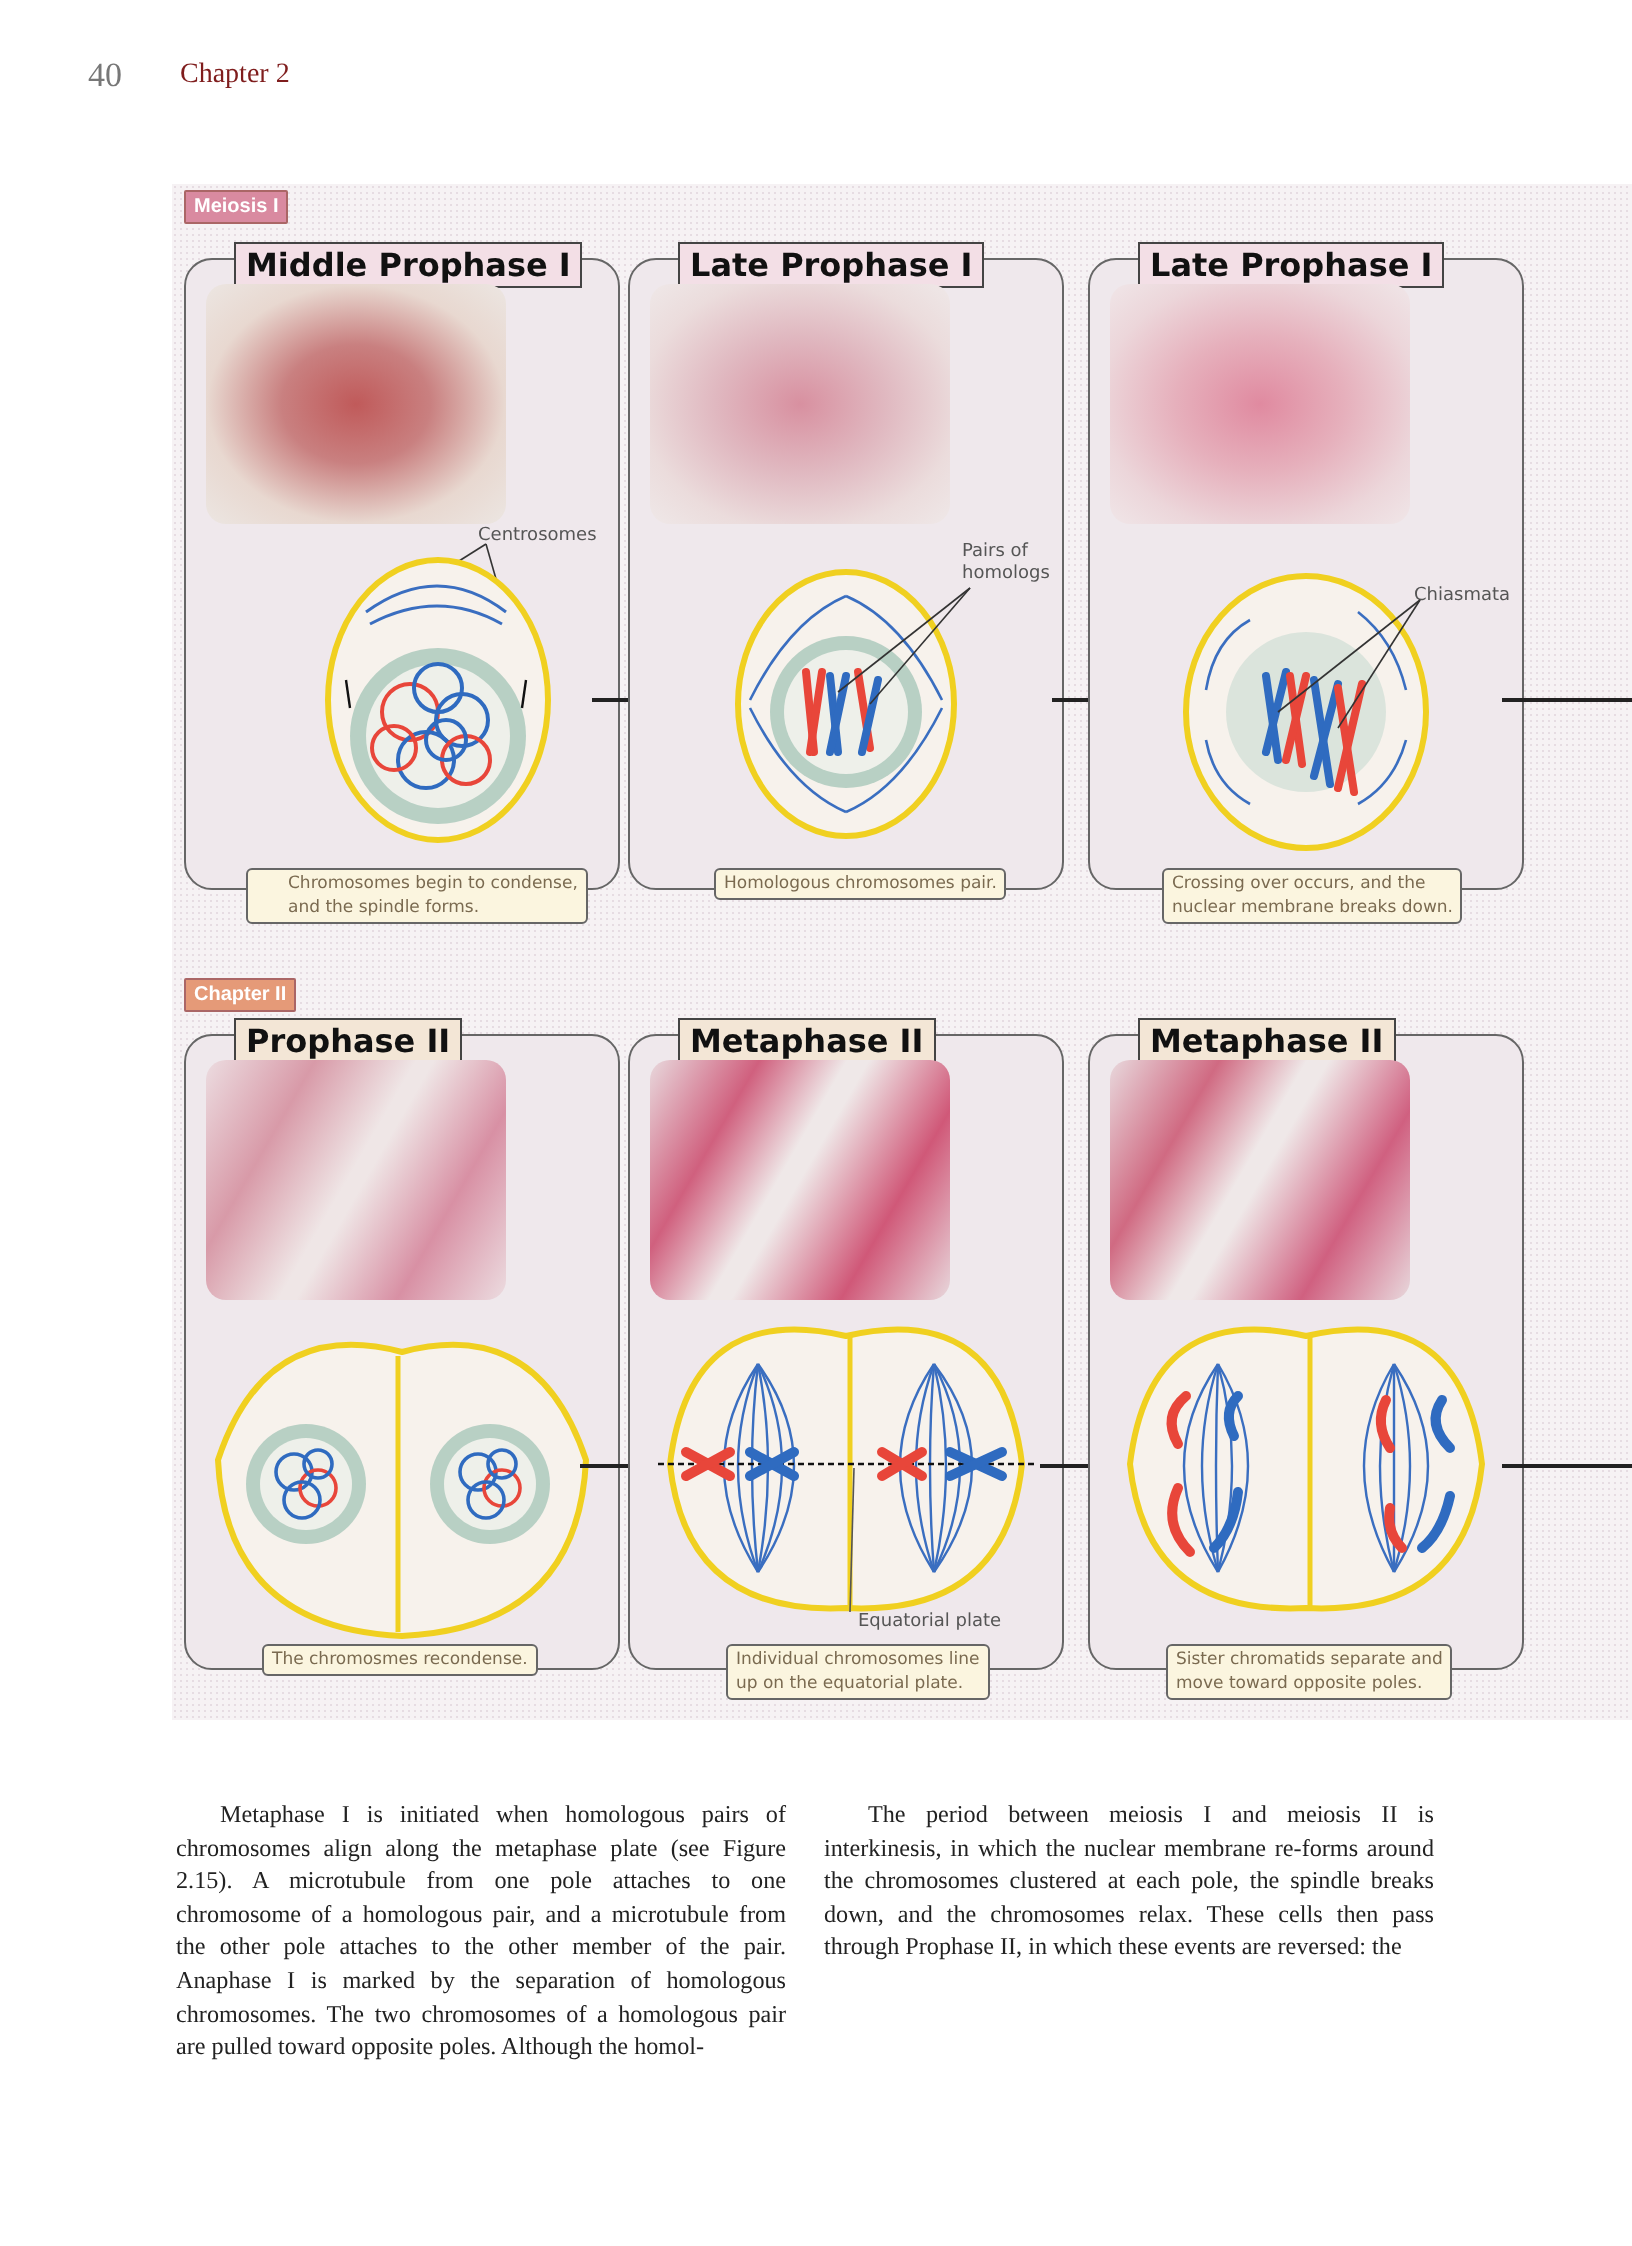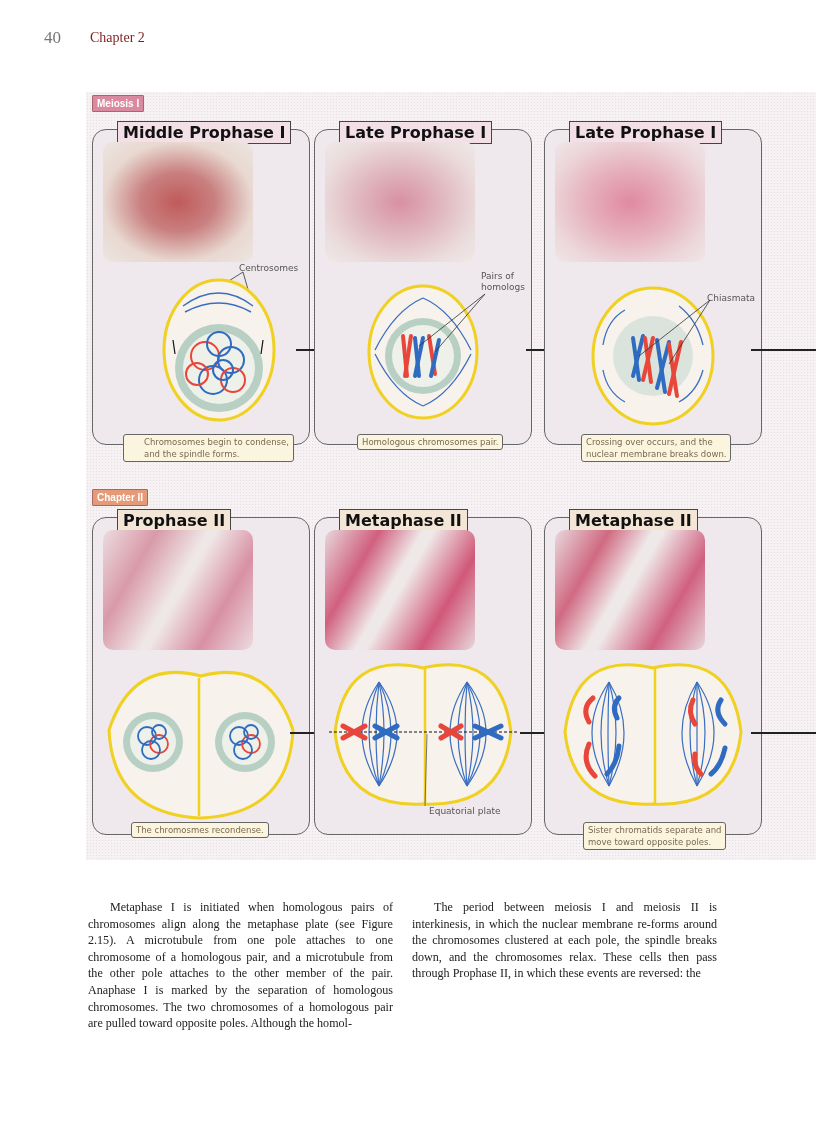--- a/index.html
+++ b/index.html
@@ -182,20 +182,24 @@
           <line x1="28" y1="220" x2="50" y2="208" stroke="#e8463a"></line>
         <line x1="60" y1="208" x2="82" y2="220" stroke="#2f6bc0"></line>
           <line x1="60" y1="220" x2="82" y2="208" stroke="#2f6bc0"></line>
         <line x1="126" y1="208" x2="146" y2="220" stroke="#e8463a"></line>
           <line x1="126" y1="220" x2="146" y2="208" stroke="#e8463a"></line>
         <line x1="160" y1="208" x2="186" y2="220" stroke="#2f6bc0"></line>
           <line x1="160" y1="220" x2="186" y2="208" stroke="#2f6bc0"></line>
       </g>
       <line x1="112" y1="216" x2="110" y2="288" stroke="#555" stroke-width="0.8"></line>
     </svg>
+    <div class="caption" style="left:48px;top:304px;">
+      <div>Individual chromosomes line</div>
+      <div>up on the equatorial plate.</div>
+    </div>
   </div>
 
   <div class="arrow head" style="left:434px;top:640px;width:36px;"></div>
 
   <div class="panel" style="left:458px;top:425px;width:216px;height:316px;">
     <div class="panel-title ii">Metaphase II</div>
     <div class="micro" style="background:linear-gradient(120deg,#e8d8dc 0%,#d06a82 25%,#efe8e8 45%,#efe8e8 50%,#d06080 75%,#e8d8dc 100%);"></div>
     <svg width="216" height="316" style="left:0;top:0">
       <path d="M108 150 Q30 132 20 214 Q28 290 108 286 Q188 290 196 214 Q186 132 108 150 Z" fill="#f7f2ec" stroke="#f0d020" stroke-width="3"></path>
       <line x1="110" y1="150" x2="110" y2="286" stroke="#f0d020" stroke-width="2.5"></line>

